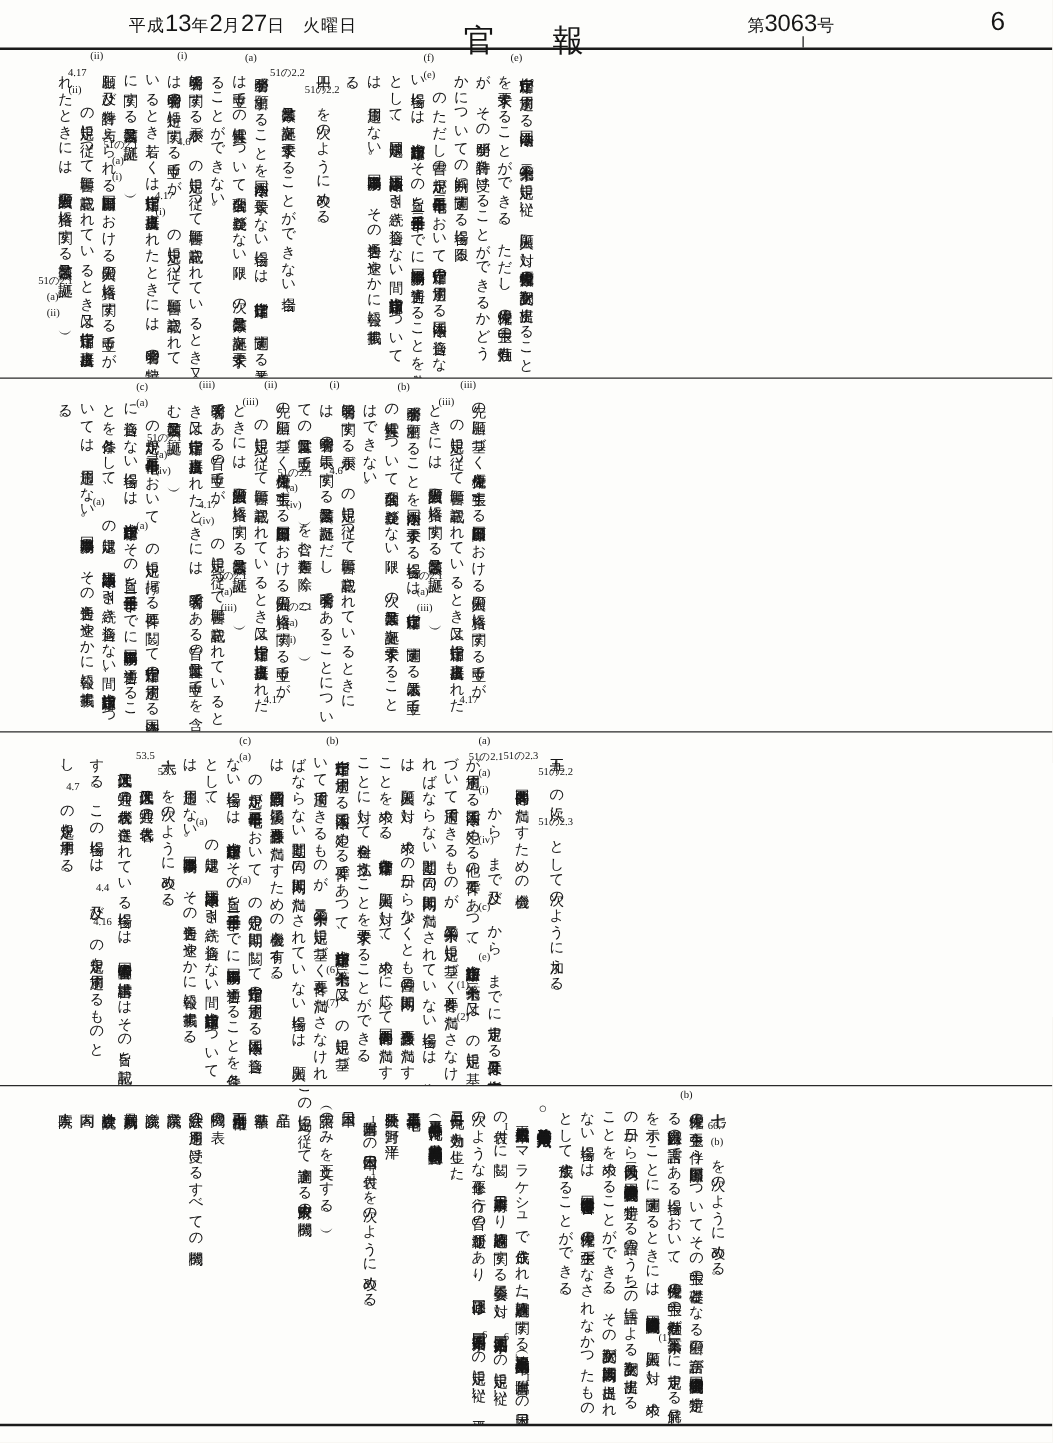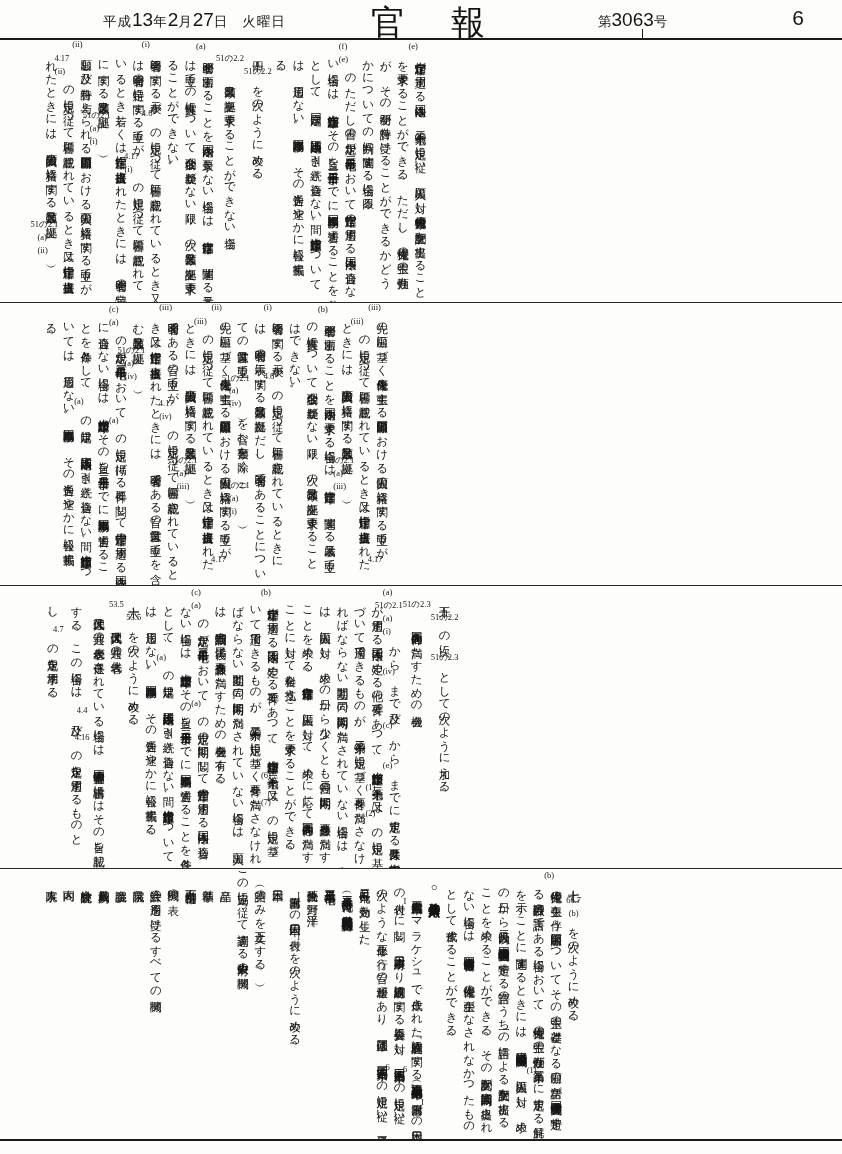--- a/index.html
+++ b/index.html
@@ -6,21 +6,21 @@
   .page{
     position:relative;width:842px;height:1154px;background:#fdfdfb;
     font-family:"Liberation Serif","DejaVu Serif",serif;color:#151515;
     overflow:hidden;
   }
   
   .kanpo-header{position:relative;height:38px;border-bottom:2px solid #1b1b1b;}
   .hdr-date{position:absolute;left:103px;top:9px;font-size:13.5px;letter-spacing:1px;white-space:nowrap;}
   .hdr-date .num{font-size:19px;font-family:"Liberation Sans","DejaVu Sans",sans-serif;letter-spacing:0;}
   .hdr-weekday{margin-left:14px;font-size:13.5px;}
-  .hdr-title{position:absolute;left:371px;top:0;font-size:34px;letter-spacing:46px;white-space:nowrap;}
+  .hdr-title{position:absolute;left:371px;top:16px;font-size:25px;letter-spacing:46px;white-space:nowrap;}
   .hdr-issue{position:absolute;left:598px;top:9px;font-size:13.5px;white-space:nowrap;}
   .hdr-issue .num{font-size:19px;font-family:"Liberation Sans","DejaVu Sans",sans-serif;}
   .hdr-page{position:absolute;right:38px;top:6px;font-size:21px;font-family:"Liberation Sans","DejaVu Sans",sans-serif;}
   .center-mark{position:absolute;left:642px;top:29px;width:1px;height:9px;background:#1b1b1b;}
   
   .band{box-sizing:border-box;padding:12px 42px 9px 42px;border-bottom:1px solid #2a2a2a;overflow:hidden;}
   .band-1{height:263px;}
   .band-2{height:283px;}
   .band-3{height:283px;}
   .band-4{height:272px;border-bottom:2px solid #1b1b1b;}

